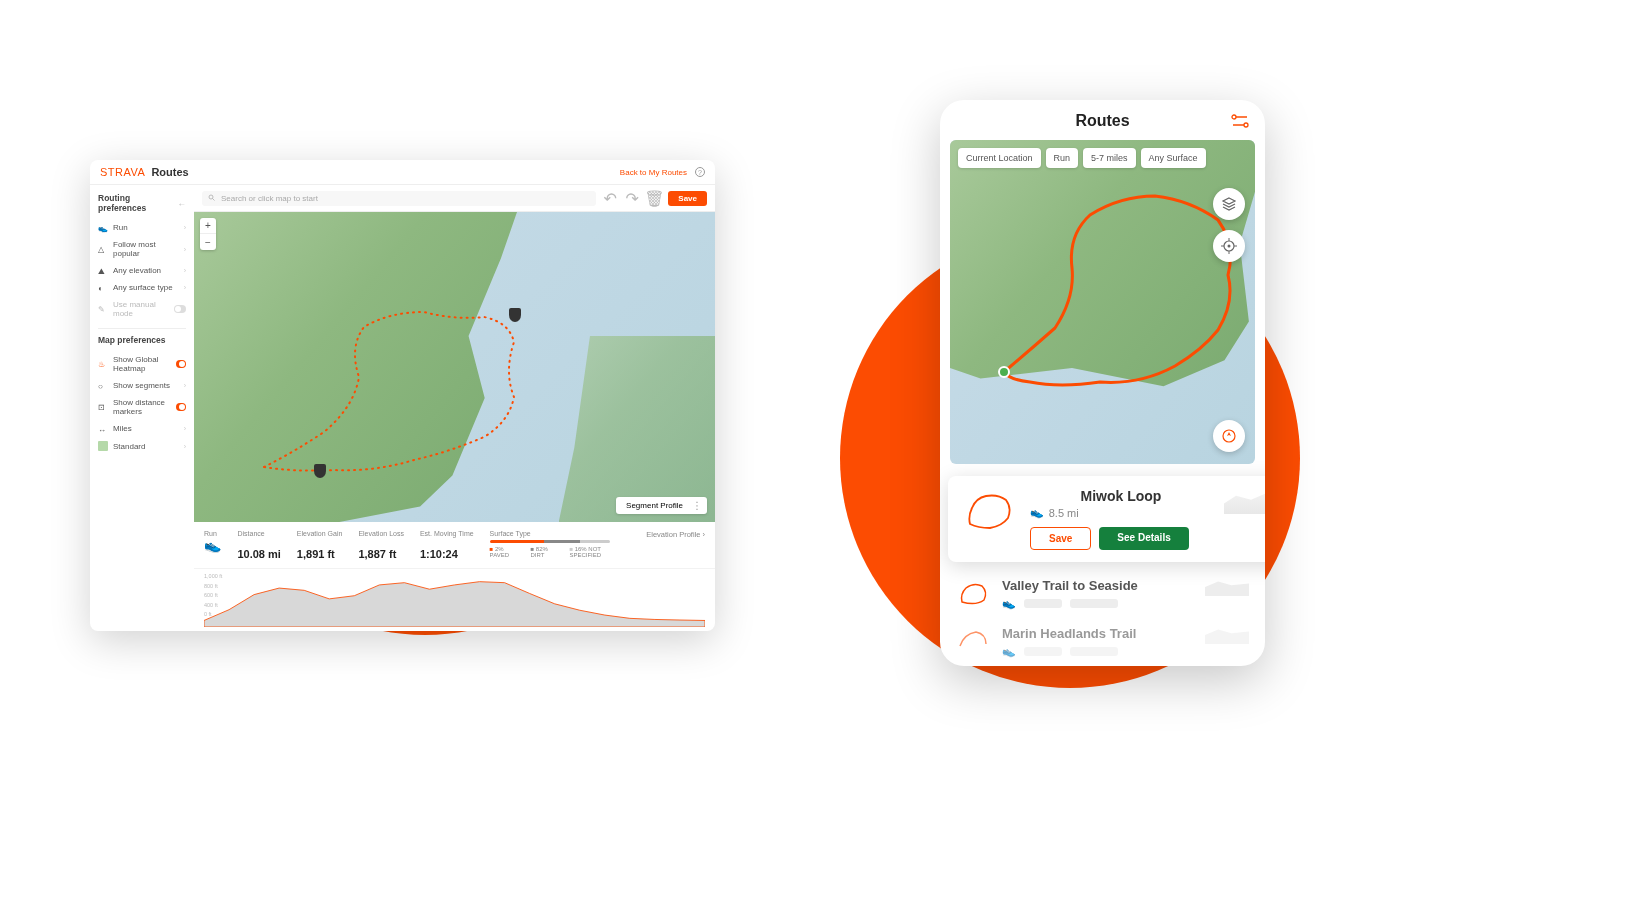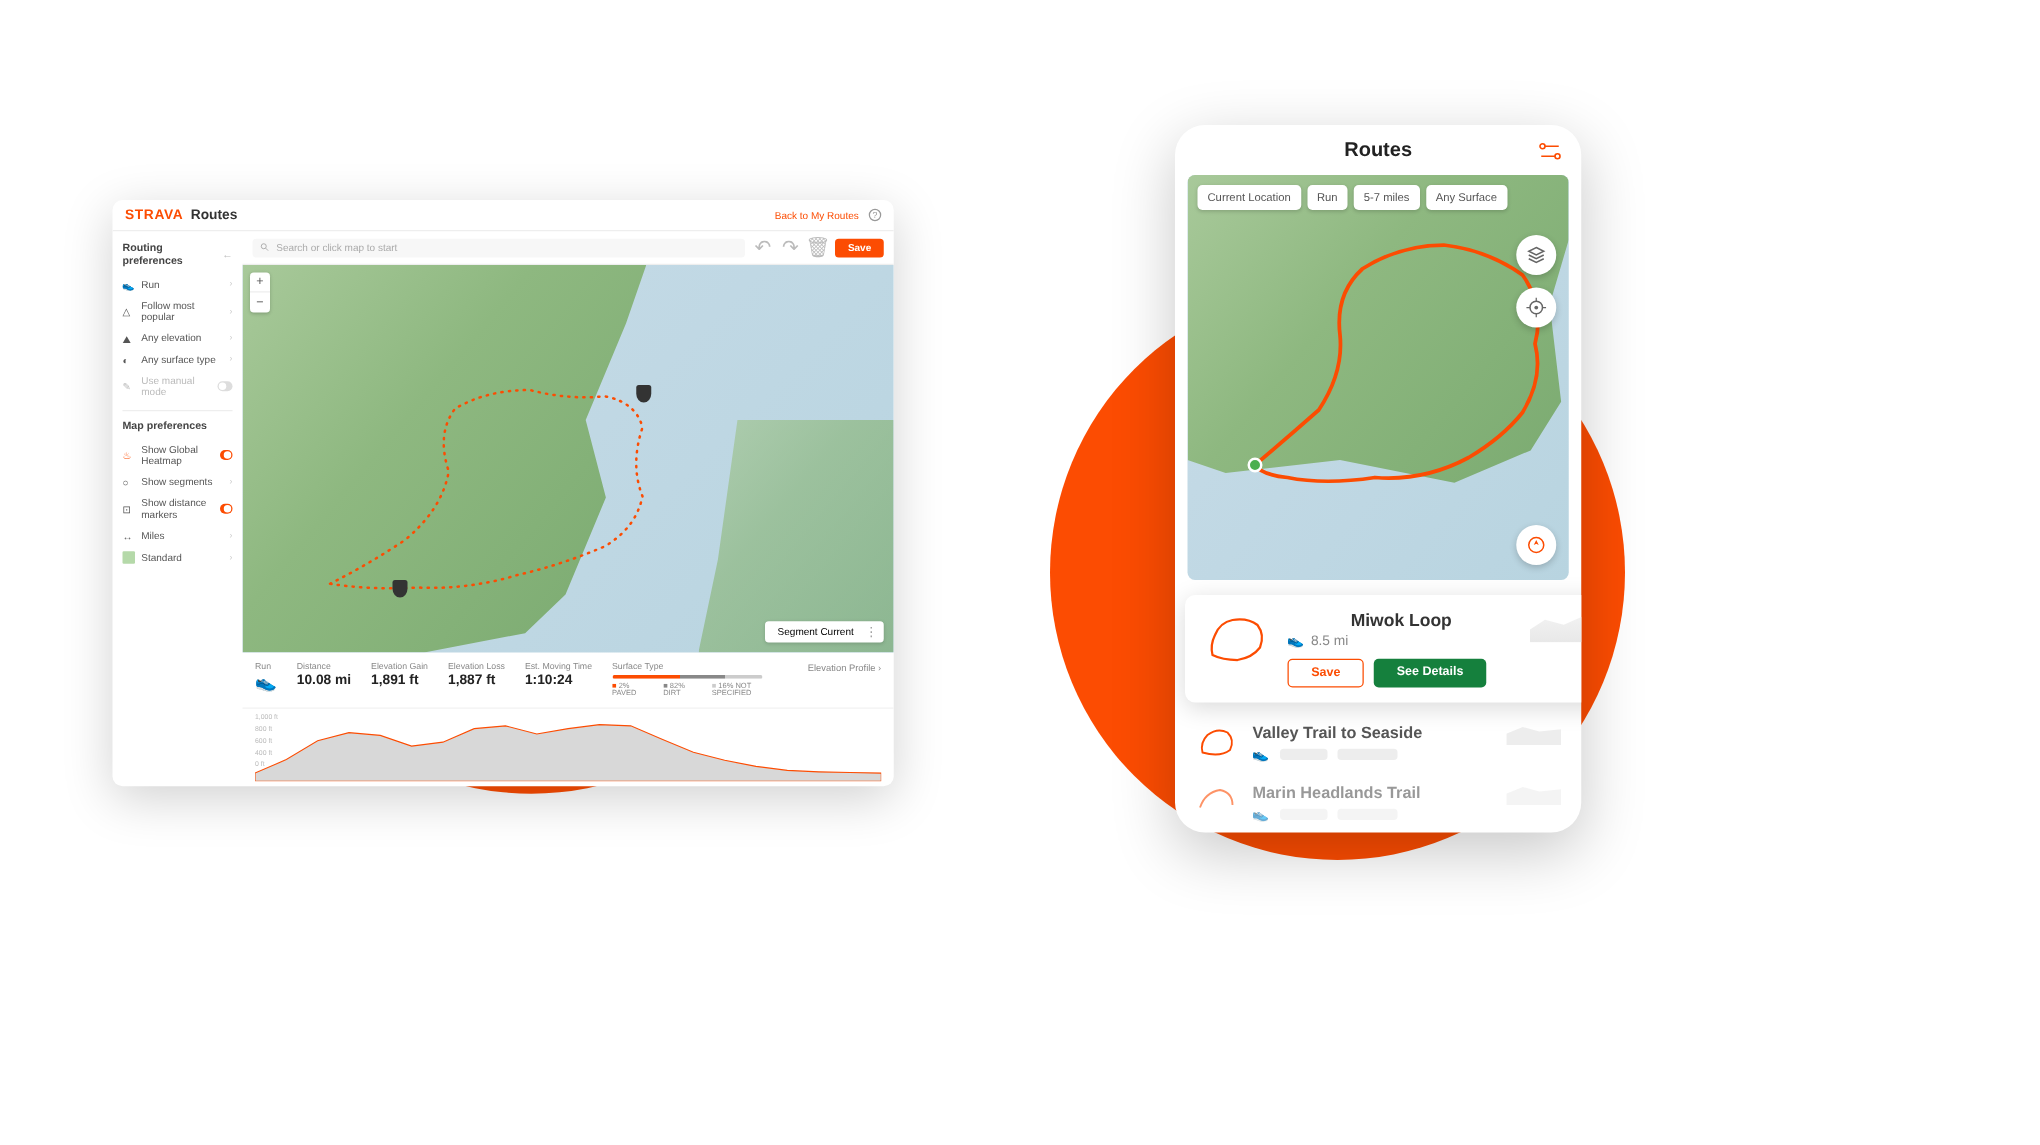--- a/index.html
+++ b/index.html
@@ -5,21 +5,21 @@
 * { box-sizing: border-box; margin: 0; padding: 0; }
 body { font-family: -apple-system, BlinkMacSystemFont, "Segoe UI", Helvetica, Arial, sans-serif; background: #fff; width: 1632px; height: 916px; position: relative; overflow: hidden; }
 
 .orange-circle { position: absolute; border-radius: 50%; background: #fc4c02; }
 .orange-circle.left { width: 460px; height: 460px; left: 195px; top: 175px; }
 .orange-circle.right { width: 460px; height: 460px; left: 840px; top: 228px; }
 
 
 .desktop-window { position: absolute; left: 90px; top: 160px; width: 625px; background: #fff; border-radius: 8px; box-shadow: 0 10px 40px rgba(0,0,0,0.18); overflow: hidden; }
 .dw-header { display: flex; align-items: center; padding: 6px 10px; border-bottom: 1px solid #eee; }
-.brand { color: #fc4c02; font-weight: 700; font-size: 11px; letter-spacing: 0.5px; }
+.brand { color: #fc4c02; font-weight: 400; font-size: 11px; letter-spacing: 0.5px; }
 .brand-sub { font-size: 11px; font-weight: 700; margin-left: 6px; color: #333; }
 .dw-header-right { margin-left: auto; display: flex; align-items: center; gap: 8px; }
 .link-small { font-size: 8px; color: #fc4c02; }
 .icon-help { width: 10px; height: 10px; border: 1px solid #999; border-radius: 50%; display: inline-flex; align-items: center; justify-content: center; font-size: 7px; color: #999; }
 
 .dw-body { display: flex; }
 .sidebar { width: 104px; padding: 8px; font-size: 8px; color: #444; }
 .sb-title { font-weight: 700; font-size: 8.5px; margin-bottom: 6px; display: flex; align-items: center; justify-content: space-between; }
 .sb-arrow { color: #bbb; }
 .sb-item { display: flex; align-items: center; gap: 5px; padding: 4px 0; color: #555; }
@@ -49,21 +49,21 @@
 
 .zoom-ctrl { position:absolute; top:6px; left:6px; background:#fff; border-radius:3px; box-shadow:0 1px 3px rgba(0,0,0,0.2); display:flex; flex-direction:column; }
 .zoom-ctrl div { width:16px; height:16px; display:flex; align-items:center; justify-content:center; font-size:10px; color:#555; border-bottom:1px solid #eee; }
 .zoom-ctrl div:last-child { border:none; }
 
 .seg-explorer { position:absolute; bottom:8px; right:8px; background:#fff; padding:4px 24px 4px 10px; font-size:8px; border-radius:3px; box-shadow:0 1px 3px rgba(0,0,0,0.15); display:flex; align-items:center; gap:10px; }
 .seg-explorer .dots { font-size:10px; color:#999; letter-spacing:-1px; position:absolute; right:6px; }
 
 .stats-bar { display:flex; padding:8px 10px; gap:16px; border-bottom:1px solid #f2f2f2; align-items:flex-start; }
 .stat { font-size:7px; color:#888; }
-.stat .val { font-size:11px; font-weight:700; color:#222; margin-top:1px; }
+.stat .val { font-size:11px; font-weight:700; color:#222; margin-top:11px; }
 .stat.surface { flex:1; }
 .surface-bar { display:flex; height:3px; width:120px; margin-top:3px; border-radius:2px; overflow:hidden; }
 .surface-bar span:nth-child(1){ background:#fc4c02; width:45%; }
 .surface-bar span:nth-child(2){ background:#888; width:30%; }
 .surface-bar span:nth-child(3){ background:#ccc; width:25%; }
 .surface-legend { display:flex; gap:8px; font-size:6px; margin-top:3px; color:#888; }
 .surface-legend span::before { content:'■ '; }
 .surface-legend span:nth-child(1)::before{ color:#fc4c02; }
 .surface-legend span:nth-child(2)::before{ color:#888; }
 .surface-legend span:nth-child(3)::before{ color:#ccc; }
@@ -207,21 +207,21 @@
             <path d="M 70 255 Q 100 240 130 220 Q 160 195 165 165 Q 155 135 170 115 Q 195 100 230 100 Q 260 108 290 105 Q 315 110 320 130 Q 310 160 320 185 Q 315 210 290 225 Q 255 240 220 248 Q 180 260 140 258 Q 100 260 70 255 Z" fill="none" stroke="#fc4c02" stroke-width="2" stroke-dasharray="1 5" stroke-linecap="round"></path>
           </g>
         </svg>
         <div class="marker" style="top:96px;left:315px"></div>
         <div class="marker" style="top:252px;left:120px"></div>
         <div class="zoom-ctrl">
           <div>+</div>
           <div>−</div>
         </div>
         <div class="seg-explorer">
-          <span>Segment Current</span>
+          <span>Segment Profile</span>
           <span class="dots">⋮</span>
         </div>
       </div>
       <div class="stats-bar">
         <div class="stat">
           <div>Run</div>
           <div style="font-size:14px">👟</div>
         </div>
         <div class="stat">
           <div>Distance</div>

